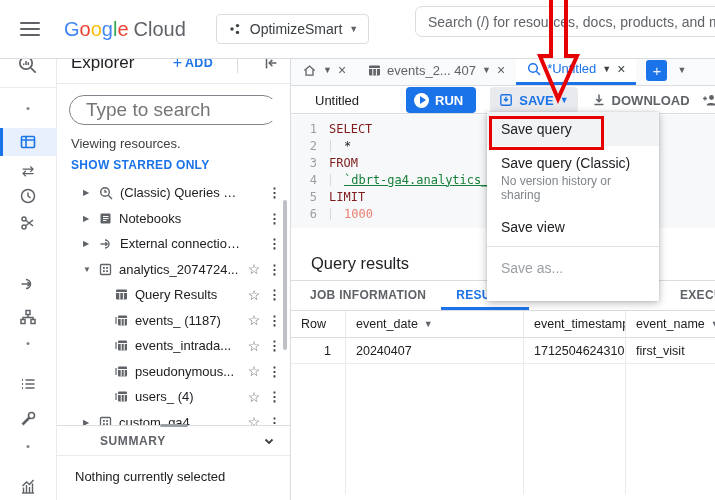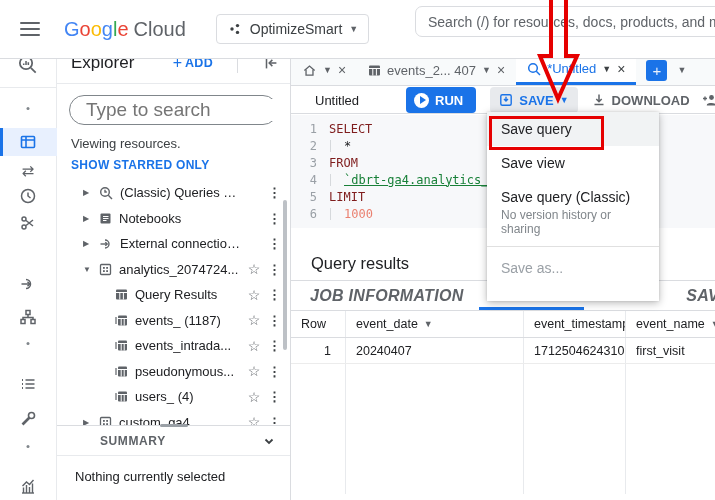--- a/index.html
+++ b/index.html
@@ -116,22 +116,22 @@
   .plain { color:#202124; }
   .tbl { color:#188038; text-decoration:underline; }
   .num { color:#ea8070; }
   .ind::before { content:""; display:inline-block; width:1px; height:12px; background:#d6d9dc;
                  margin:0 13px 0 1px; vertical-align:middle; }
 
   .qr-head { position:absolute; left:0; top:205px; height:30px; display:flex; align-items:center;
              padding-left:20px; font-size:16.5px; color:#202124; }
   .qr-tabs { position:absolute; left:0; top:237px; right:0; height:31px; border-top:1px solid #dadce0;
              border-bottom:1px solid #dadce0; display:flex; padding-left:4px; overflow:hidden; }
-  .qtab { padding:0 15px; line-height:29px; font-size:16px; font-weight:bold; letter-spacing:.3px;
-          color:#5f6368; cursor:pointer; white-space:nowrap;font-style:italic; }
+  .qtab { padding:0 15px; line-height:29px; font-size:12px; font-weight:bold; letter-spacing:.3px;
+          color:#5f6368; cursor:pointer; white-space:nowrap; }
   .qtab.active { color:#1a73e8; border-bottom:3px solid #1a73e8; }
 
   .qr-table { position:absolute; left:0; top:268px; right:0; font-size:12.5px; }
   .tr { display:flex; align-items:center; }
   .th-row { height:27px; border-bottom:1px solid #dadce0; color:#202124; }
   .td, .th { padding:0 10px; display:flex; align-items:center; height:100%; overflow:hidden; white-space:nowrap; }
   .c1 { width:55px; flex:none; border-right:1px solid #e8eaed; }
   .c2 { width:178px; flex:none; border-right:1px solid #e8eaed; }
   .c3 { width:102px; flex:none; border-right:1px solid #e8eaed; }
   .c4 { flex:1; }
@@ -556,25 +556,25 @@
       <div class="td c1"></div>
         <div class="td c2"></div>
         <div class="td c3"></div>
         <div class="td c4"></div>
     </div>
   </div>
 </div>
 
 <div class="save-menu">
   <div class="smi smi-1">Save query</div>
-  <div class="smi smi-3">Save view</div>
   <div class="smi smi-2">
     <div>Save query (Classic)</div>
     <div class="smi-sub">No version history or sharing</div>
   </div>
+  <div class="smi smi-3">Save view</div>
   <div class="sm-div"></div>
   <div class="smi smi-4">Save as...</div>
 </div>
 
 <div class="red-box"></div>
 <svg class="arrow-svg" width="715" height="500" viewBox="0 0 715 500">
   <path d="M551,0 L551,56 L540,56 L558,99 L577,56 L566,56 L566,0" fill="none" stroke="#e60000" stroke-width="4" stroke-linejoin="miter"></path>
 </svg>
 
 </body></html>

